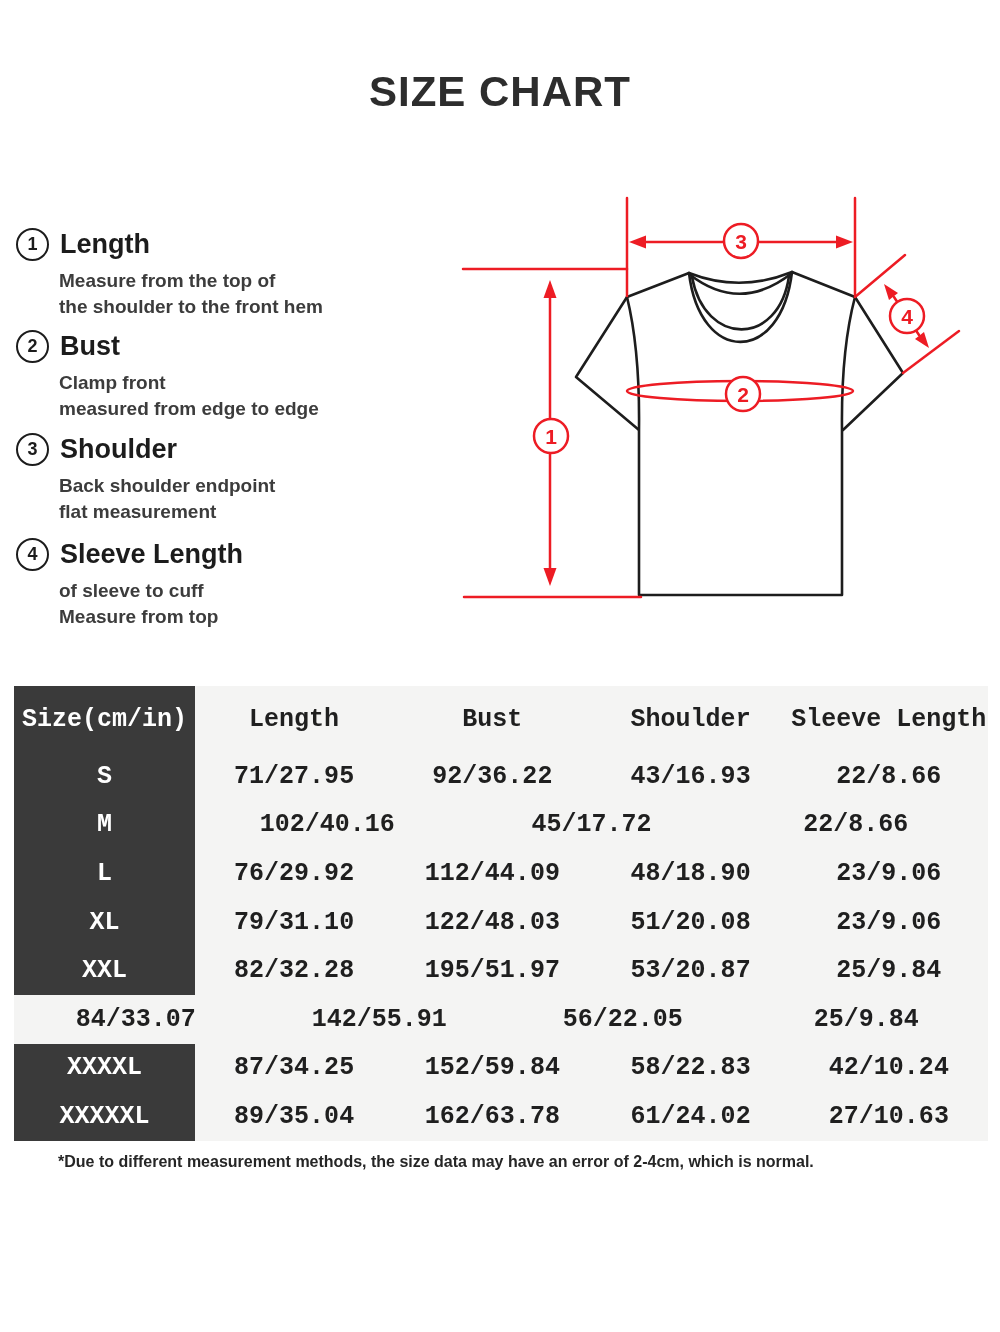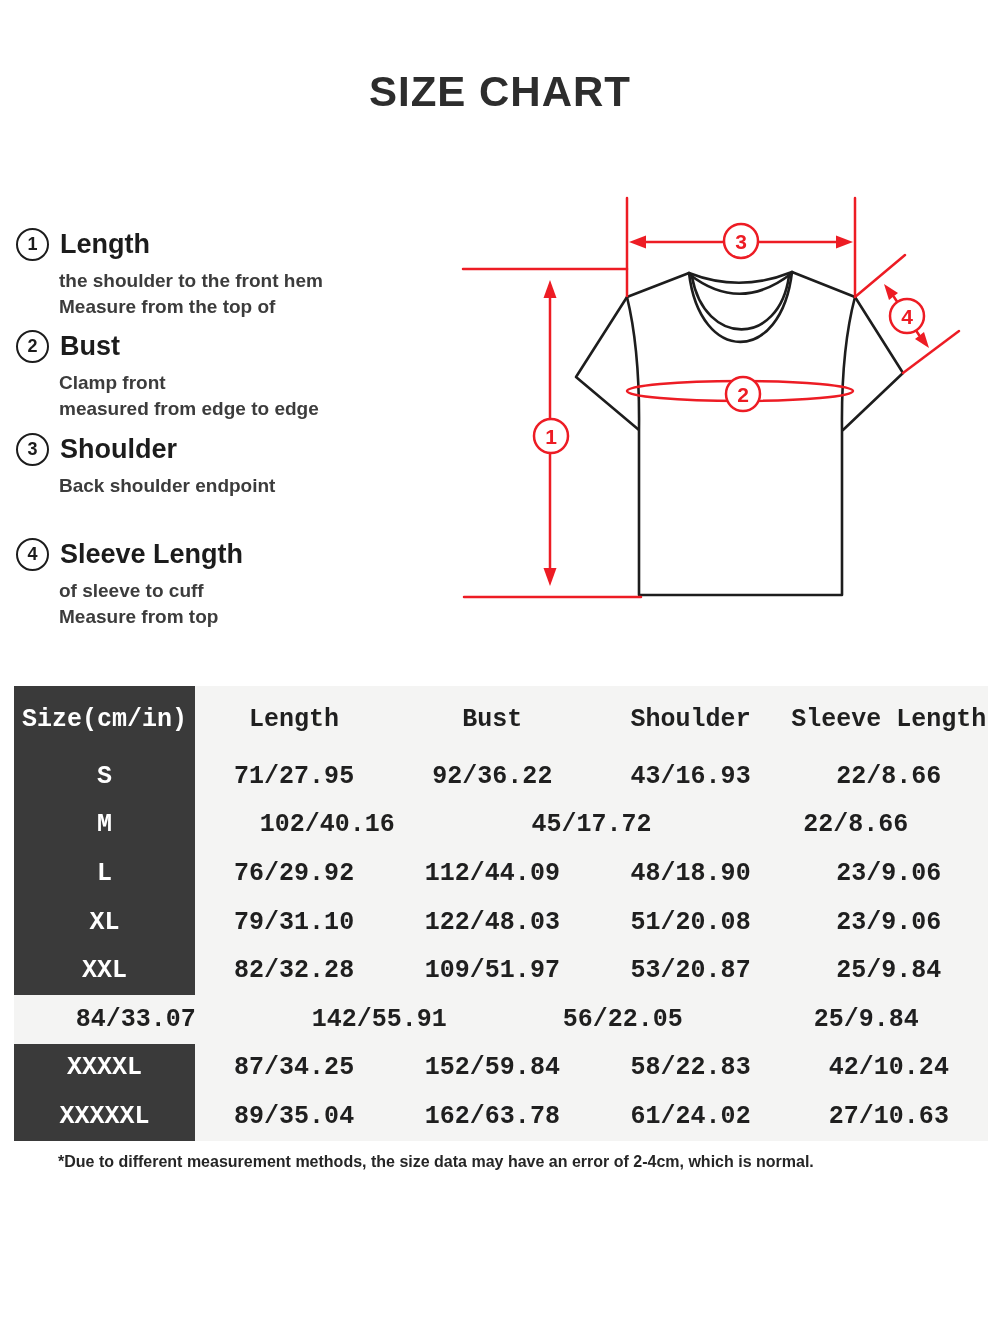--- a/index.html
+++ b/index.html
@@ -39,22 +39,22 @@
 <div class="page">
 
   <h1 class="title">SIZE CHART</h1>
 
   <div class="measure-item" style="top:228px">
     <div class="m-head">
       <span class="num-circle">1</span>
       <span class="m-label">Length</span>
     </div>
     <div class="m-desc">
+      <div>Measure from the top of</div>
       <div>the shoulder to the front hem</div>
-      <div>Measure from the top of</div>
     </div>
   </div>
 
   <div class="measure-item" style="top:330px">
     <div class="m-head">
       <span class="num-circle">2</span>
       <span class="m-label">Bust</span>
     </div>
     <div class="m-desc">
       <div>Clamp front</div>
@@ -62,20 +62,21 @@
     </div>
   </div>
 
   <div class="measure-item" style="top:433px">
     <div class="m-head">
       <span class="num-circle">3</span>
       <span class="m-label">Shoulder</span>
     </div>
     <div class="m-desc">
       <div>Back shoulder endpoint</div>
+      <div>flat measurement</div>
     </div>
   </div>
 
   <div class="measure-item" style="top:538px">
     <div class="m-head">
       <span class="num-circle">4</span>
       <span class="m-label">Sleeve Length</span>
     </div>
     <div class="m-desc">
       <div>of sleeve to cuff</div>
@@ -158,21 +159,21 @@
     <div class="t-row">
       <div class="t-cell t-size">XL</div>
       <div class="t-cell">79/31.10</div>
       <div class="t-cell">122/48.03</div>
       <div class="t-cell">51/20.08</div>
       <div class="t-cell">23/9.06</div>
     </div>
     <div class="t-row">
       <div class="t-cell t-size">XXL</div>
       <div class="t-cell">82/32.28</div>
-      <div class="t-cell">109/51.97</div>
+      <div class="t-cell">195/51.97</div>
       <div class="t-cell">53/20.87</div>
       <div class="t-cell">25/9.84</div>
     </div>
     <div class="t-row">
       <div class="t-cell">84/33.07</div>
       <div class="t-cell">142/55.91</div>
       <div class="t-cell">56/22.05</div>
       <div class="t-cell">25/9.84</div>
     </div>
     <div class="t-row">

